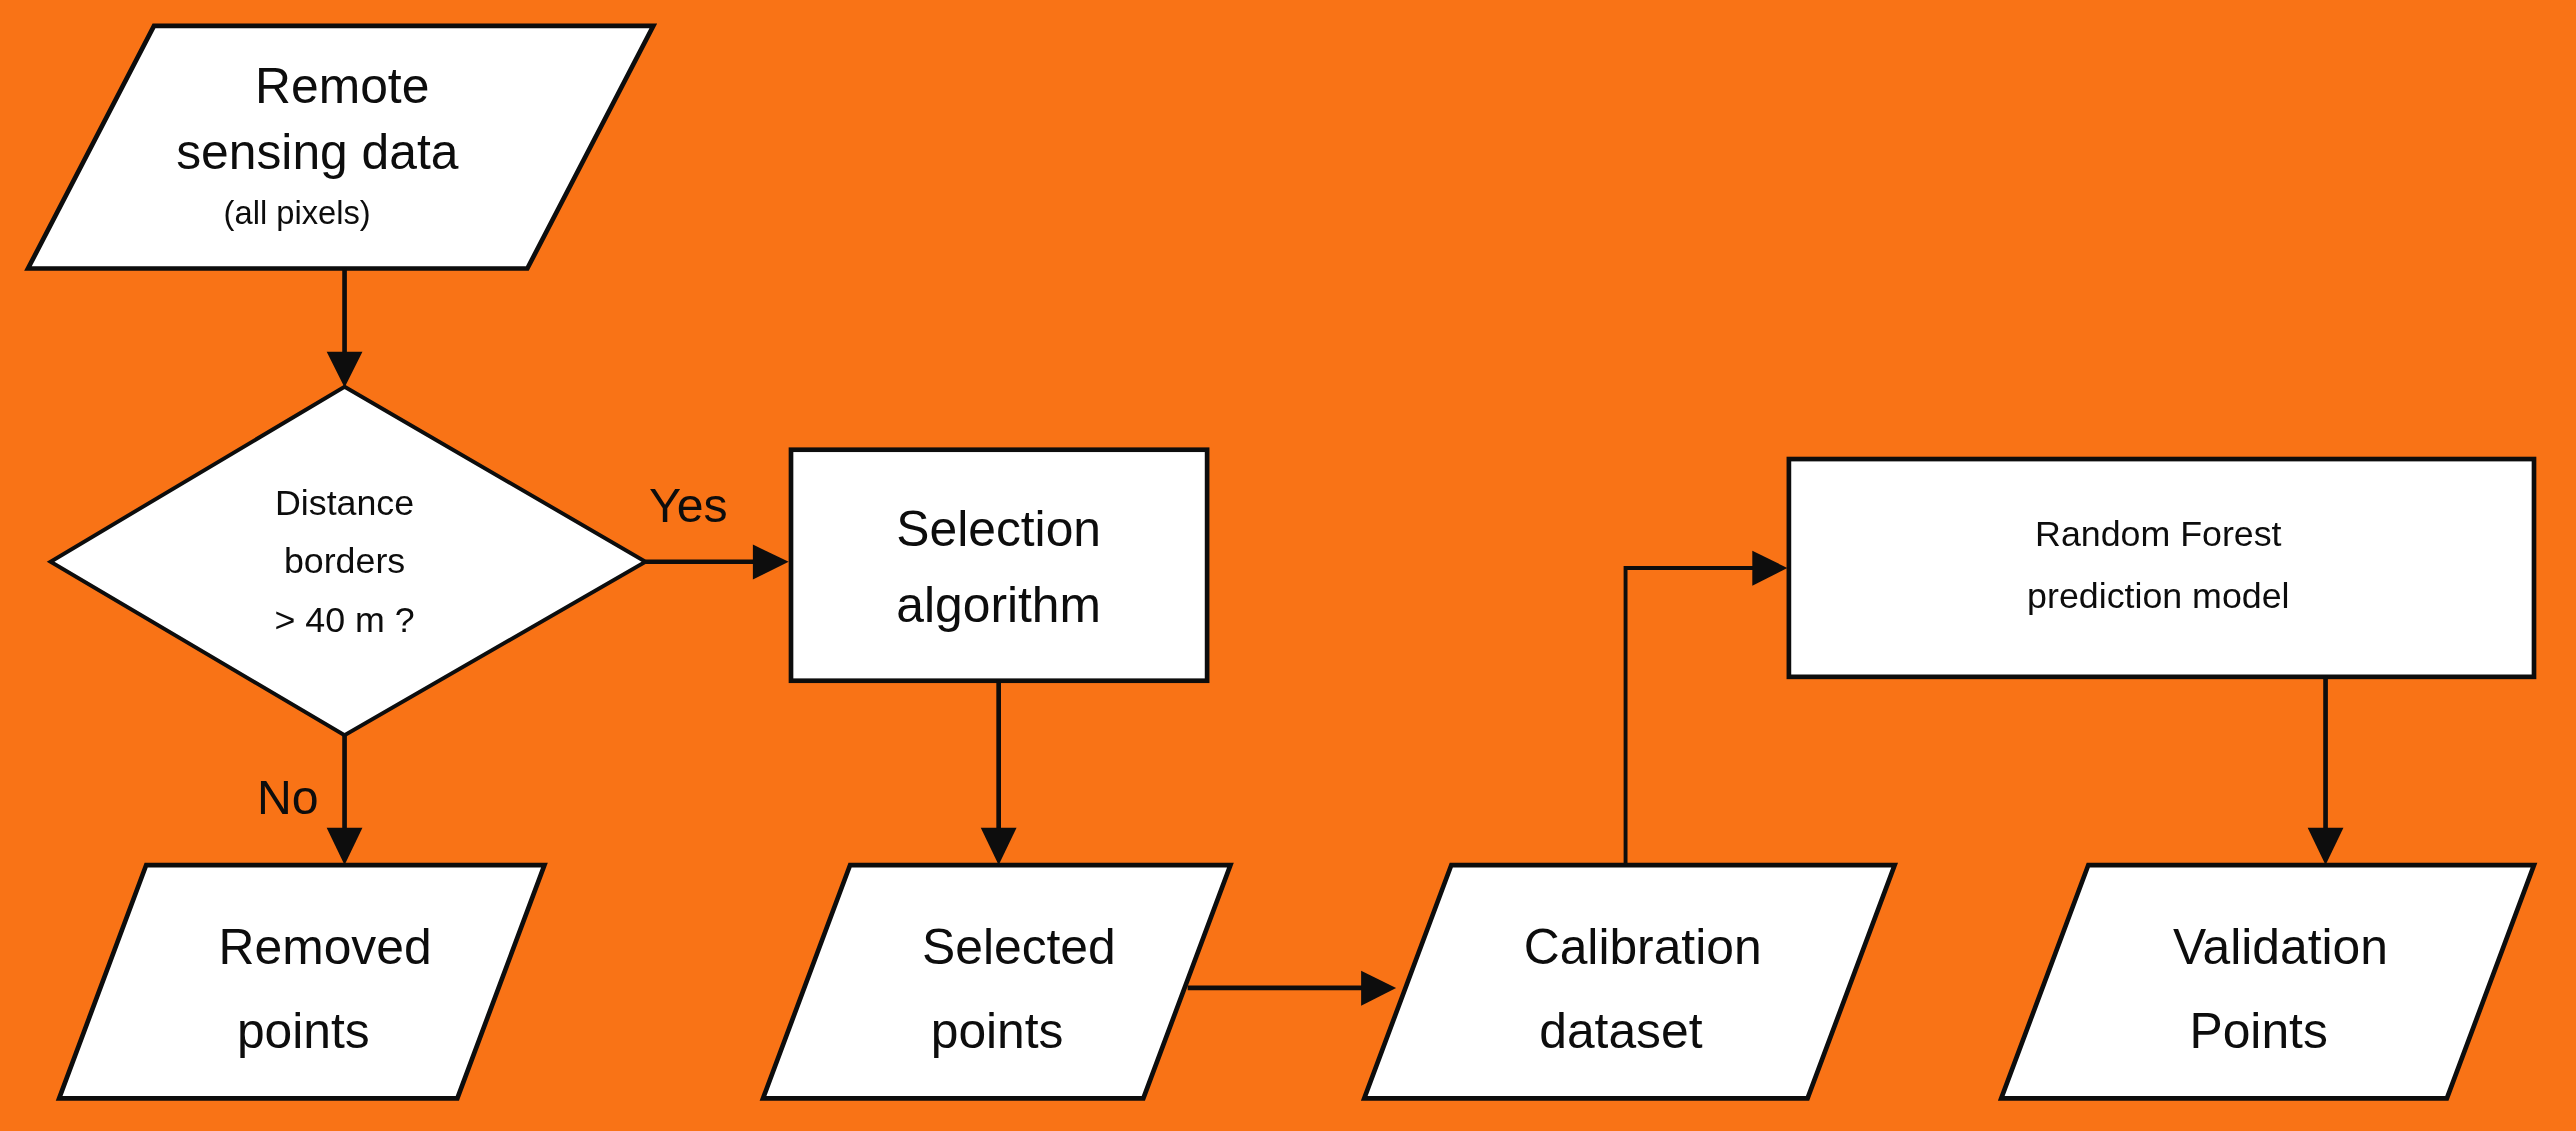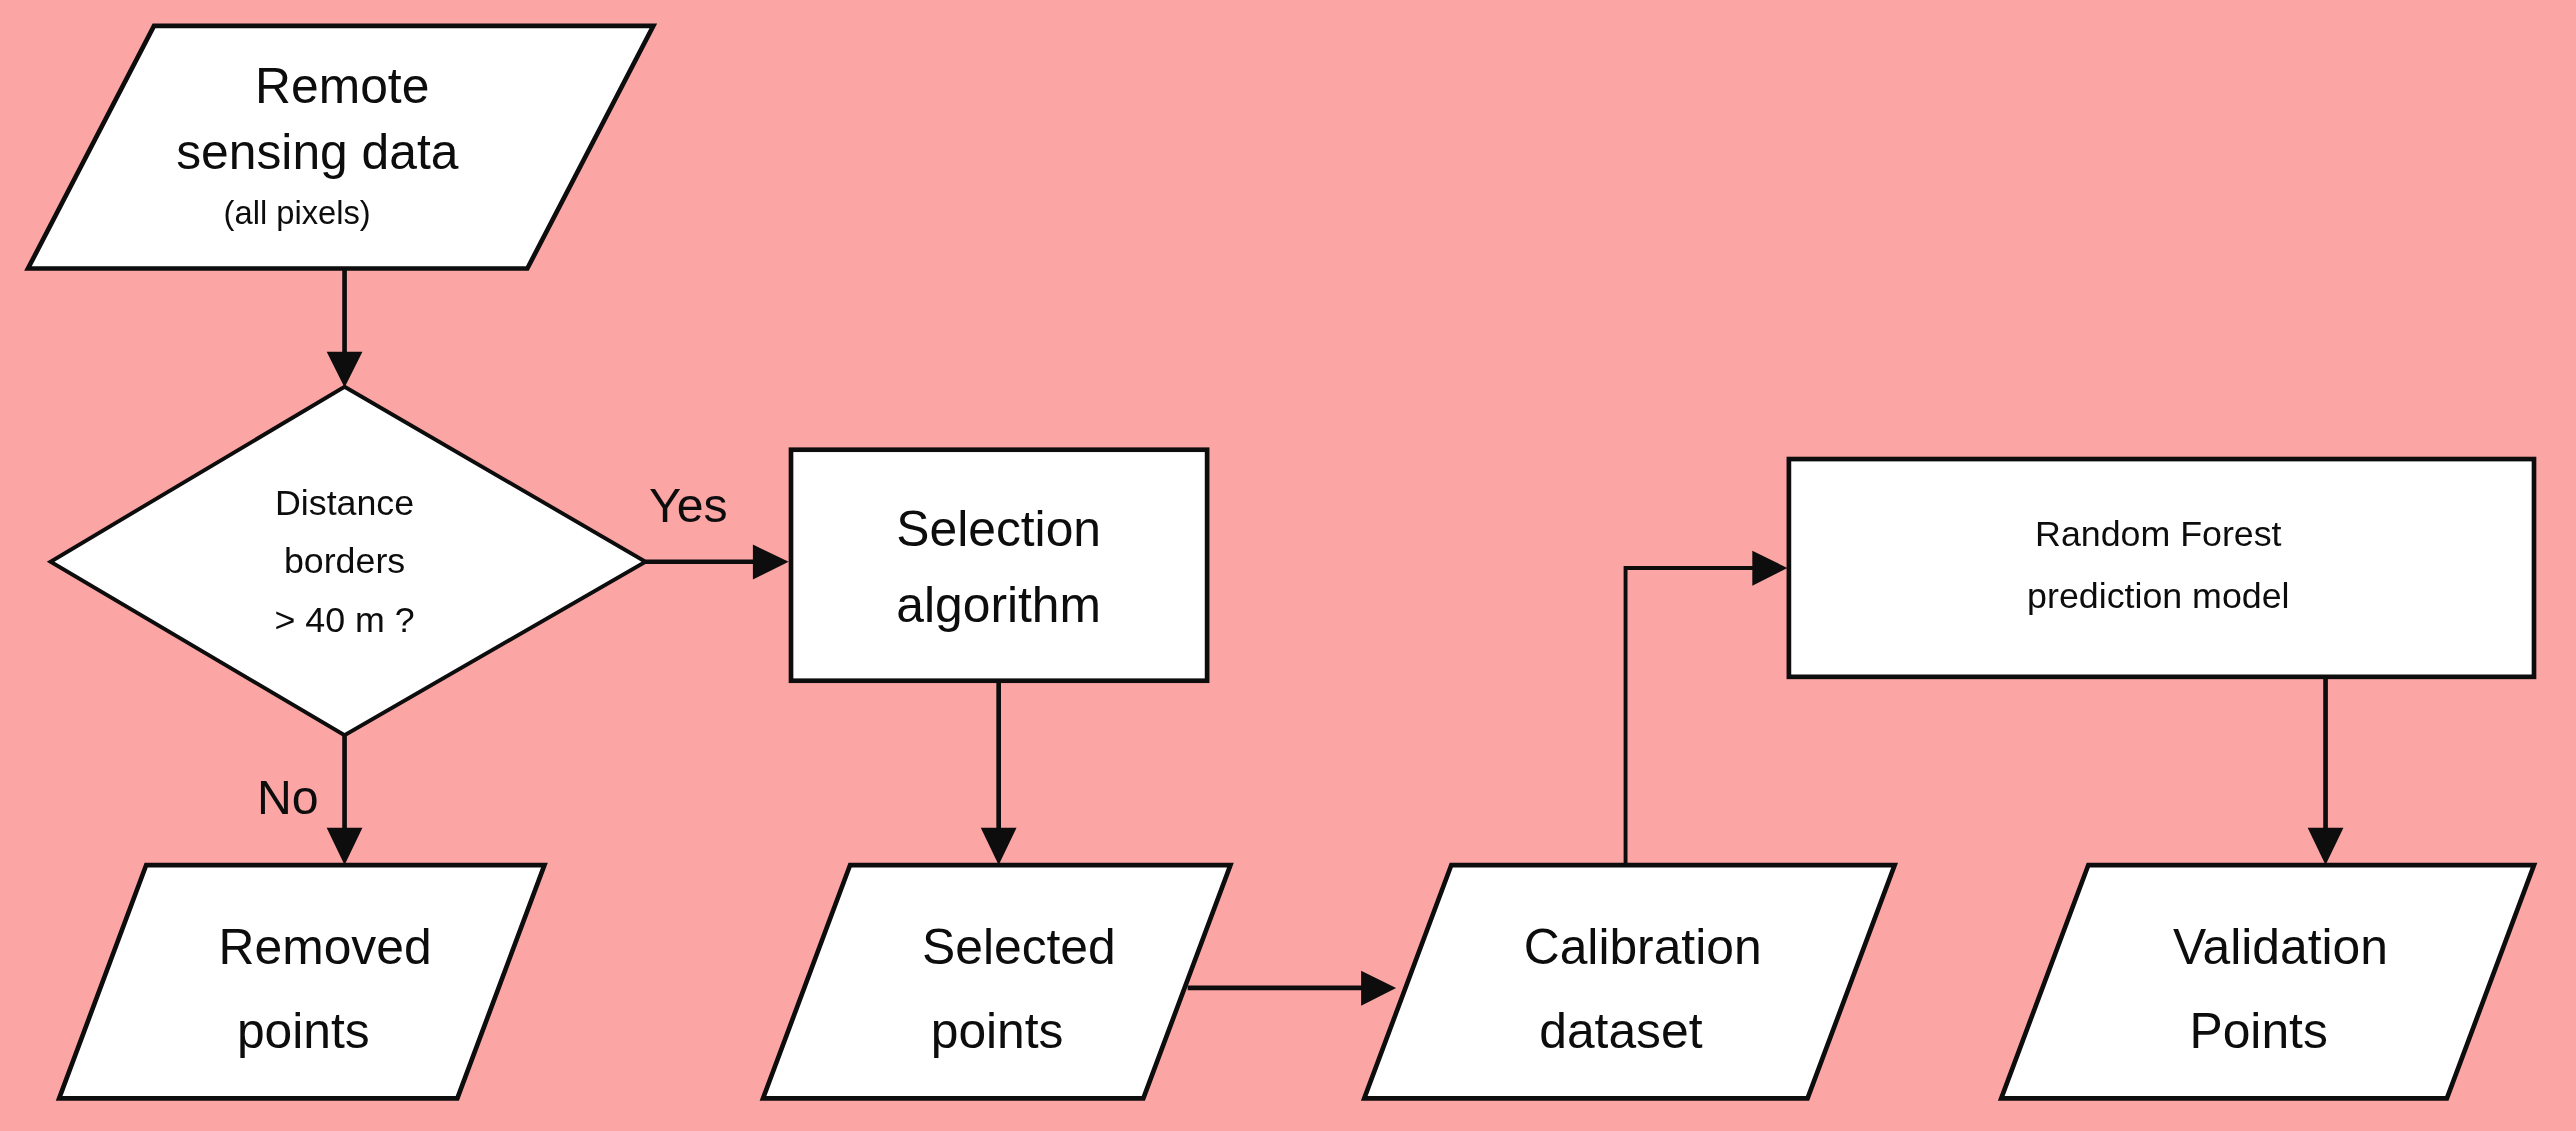--- a/index.html
+++ b/index.html
@@ -10,21 +10,21 @@
   body {
     width: 2576px;
     height: 1132px;
     font-family: "Liberation Sans", sans-serif;
     overflow: hidden;
   }
   #flowchart-root {
     position: relative;
     width: 2576px;
     height: 1132px;
-    background: #fca5a5;
+    background: #f97316;
   }
   svg.diagram {
     display: block;
     width: 2576px;
     height: 1132px;
   }
   .shape-stroke {
     stroke: #0d0d0d;
     stroke-width: 6;
     fill: #ffffff;

